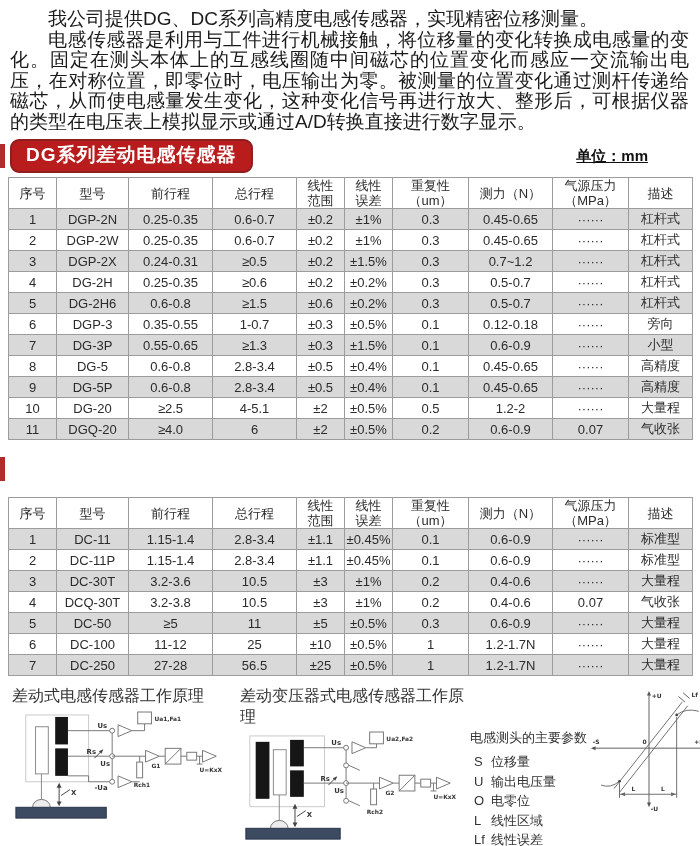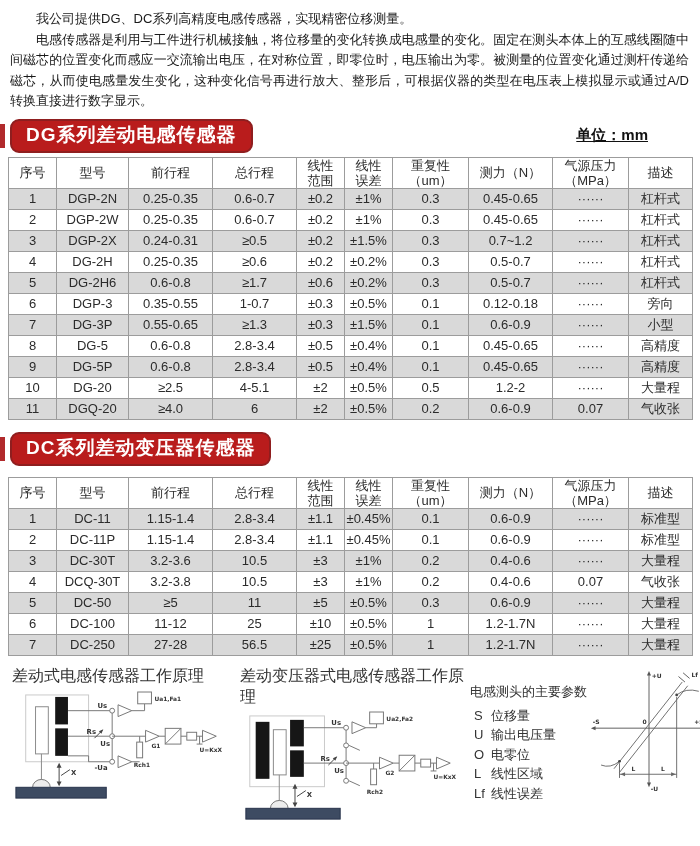--- a/index.html
+++ b/index.html
@@ -1,21 +1,21 @@
 <!DOCTYPE html>
 <html><head>
 <meta charset="utf-8">
 <style>
   * { box-sizing: border-box; }
   html,body { margin:0; padding:0; }
   body {
     width:700px; height:846px; overflow:hidden; background:#ffffff;
     font-family:"Liberation Sans","DejaVu Sans",sans-serif; color:#1a1a1a;
   }
-  .intro { padding:9px 11px 0 10px; font-size:13px; line-height:20.5px; text-align:justify; }
+  .intro { padding:9px 11px 0 10px; font-size:19px; line-height:20.5px; text-align:justify; }
   .intro p { margin:0; text-indent:2em; }
 
   .banner-row { position:relative; margin-top:9px; height:30px;
     display:flex; align-items:center; justify-content:space-between; padding:0 52px 0 10px; }
   .banner-row.second { margin-top:14px; }
   .edge-tick { position:absolute; left:0; top:3px; width:5px; height:24px; background:#b12a2c; }
   .banner { display:inline-block; background:#b91c1c; border:2px solid #8f1e1f; border-radius:9px;
     color:#fff; font-size:19px; font-weight:bold; letter-spacing:1px; padding:1px 14px 3px; }
   .unit { font-size:15px; font-weight:bold; color:#111;text-decoration:underline; }
 
@@ -24,21 +24,21 @@
   table.spec.t2 { margin-top:13px; }
   .spec th, .spec td { border:1px solid #9c9c9c; padding:0; overflow:hidden; }
   .spec th { font-weight:normal; height:18px; white-space:pre-line; line-height:15px; background:#fff; }
   .spec td { height:21px; }
   .spec tbody tr:nth-child(odd) td { background:#d9d9d9; }
 
   .bottom { display:flex; margin-top:10px; padding-left:10px; align-items:flex-start; }
   .dcol { flex:none; }
   .caption { font-size:16px; color:#333; margin:0 0 2px 2px; }
   .params { flex:none; width:120px; margin-top:17px; font-size:13px; color:#333; }
-  .params .ptitle { margin-bottom:5px; }
+  .params .ptitle { margin-bottom:5px;margin-top:26px; }
   .params ul { list-style:none; margin:4px; padding:0; }
   .params li { line-height:19.5px; }
   .pkey { display:inline-block; min-width:17px; }
   svg { display:block; }
   svg text { fill:#333; font-family:"DejaVu Sans",sans-serif; }
   .lbl { font-size:7px; font-weight:bold; }
   .lbl-sm { font-size:6px; font-weight:bold; }
   .axis-lbl { font-size:6.5px; font-weight:bold; }
 </style>
 </head>
@@ -134,21 +134,21 @@
           <td>±0.2%</td>
           <td>0.3</td>
           <td>0.5-0.7</td>
           <td>······</td>
           <td>杠杆式</td>
         </tr>
         <tr>
           <td>5</td>
           <td>DG-2H6</td>
           <td>0.6-0.8</td>
-          <td>≥1.7</td>
+          <td>≥1.5</td>
           <td>±0.6</td>
           <td>±0.2%</td>
           <td>0.3</td>
           <td>0.5-0.7</td>
           <td>······</td>
           <td>杠杆式</td>
         </tr>
         <tr>
           <td>6</td>
           <td>DGP-3</td>
@@ -219,21 +219,20 @@
           <td>0.2</td>
           <td>0.6-0.9</td>
           <td>0.07</td>
           <td>气收张</td>
         </tr>
       </tbody>
     </table>
 
   <div class="banner-row second">
     <span class="edge-tick"></span>
-    <span class="banner">DC系列差动变压器传感器</span>
     <span></span>
   </div>
 
   <table class="spec t2">
     <colgroup>
       <col style="width:48px">
         <col style="width:72px">
         <col style="width:84px">
         <col style="width:84px">
       <col style="width:48px">

